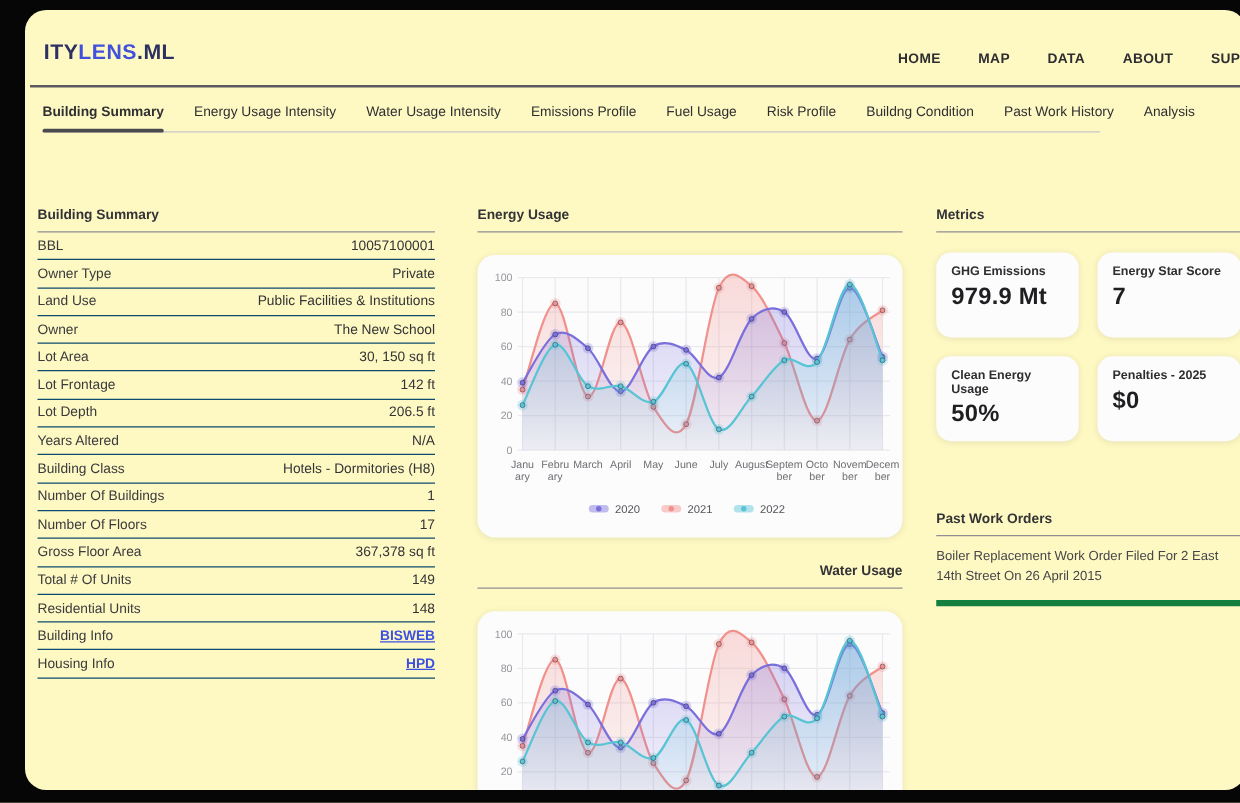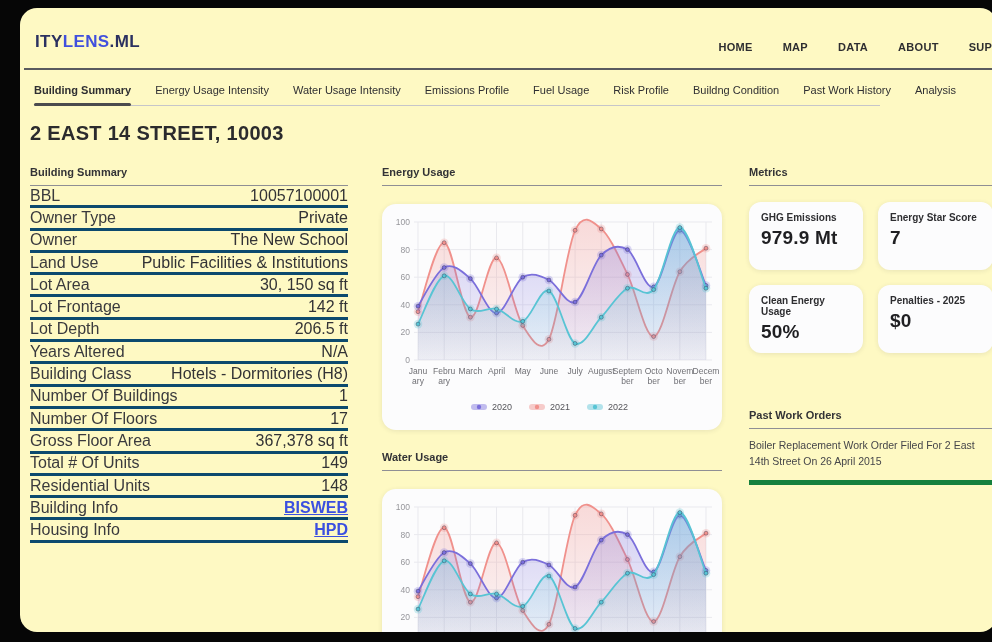--- a/index.html
+++ b/index.html
@@ -20,28 +20,28 @@
   .tab { position:relative; white-space:nowrap; cursor:pointer; }
   .tab.active { font-weight:700; }
   .tab.active::after { content:''; position:absolute; left:0; right:0; bottom:-10px; height:3px; background:#4b4b4e; border-radius:2px; }
 
   .page-title { position:absolute; top:114px; left:10px; font-size:20px; font-weight:800; color:#2b2b2d; letter-spacing:.3px; }
 
   .section-title { font-size:11px; font-weight:700; color:#333336; padding-bottom:7px; border-bottom:1.5px solid #8f8f94; }
 
   
   .bs-panel { position:absolute; left:10px; top:158px; width:318px; }
-  .bs-row { display:flex; justify-content:space-between; align-items:center; height:22.3px; border-bottom:3px solid #0c4a6e; font-size:16px; color:#3a3a3d; }
+  .bs-row { display:flex; justify-content:space-between; align-items:center; height:22.3px; border-bottom:1px solid #0c4a6e; font-size:11px; color:#3a3a3d; }
   .bs-row .val { color:#333336; }
   .bs-row .val.link { color:#3b4fe0; font-weight:700; text-decoration:underline; cursor:pointer; }
 
   
   .mid { position:absolute; left:362px; top:158px; width:340px; }
   .chart-card { margin-top:18px; height:226px; background:#fcfcfd; border-radius:14px; box-shadow:0 1px 5px rgba(40,40,60,.10); padding:4px 2px 0 2px; }
-  .water-title { margin-top:21px; }
+  .water-title { margin-top:21px;text-align:right; }
   .chart-card svg { display:block; width:100%; height:auto; }
 
   
   .rightcol { position:absolute; left:729px; top:158px; width:246px; }
   .mcards { display:grid; grid-template-columns:114px 115px; gap:15px; margin-top:16px; }
   .mcard { height:68px; background:#fcfcfd; border-radius:12px; box-shadow:0 1px 5px rgba(40,40,60,.10); padding:10px 12px; }
   .mcard .mlabel { font-size:10px; font-weight:700; color:#2e2e31; }
   .mcard .mvalue { font-size:19px; font-weight:800; color:#1f1f22; margin-top:4px; letter-spacing:.2px; }
   .pwo { margin-top:56px; }
   .pwo-entry { font-size:10.5px; color:#46464a; line-height:1.5; padding:9px 0 10px; border-bottom:5px solid #15803d; }
@@ -70,40 +70,39 @@
       <div class="tab">Energy Usage Intensity</div>
       <div class="tab">Water Usage Intensity</div>
       <div class="tab">Emissions Profile</div>
       <div class="tab">Fuel Usage</div>
       <div class="tab">Risk Profile</div>
       <div class="tab">Buildng Condition</div>
       <div class="tab">Past Work History</div>
       <div class="tab">Analysis</div>
     </div>
 
-  <div class="page-title">2 EAST 14 STREET, 10003</div>
 
   <div class="bs-panel">
     <div class="section-title">Building Summary</div>
     <div id="bs-table">
         <div class="bs-row">
           <span>BBL</span>
           <span class="val">10057100001</span>
         </div>
         <div class="bs-row">
           <span>Owner Type</span>
           <span class="val">Private</span>
         </div>
         <div class="bs-row">
+          <span>Land Use</span>
+          <span class="val">Public Facilities &amp; Institutions</span>
+        </div>
+        <div class="bs-row">
           <span>Owner</span>
           <span class="val">The New School</span>
-        </div>
-        <div class="bs-row">
-          <span>Land Use</span>
-          <span class="val">Public Facilities &amp; Institutions</span>
         </div>
         <div class="bs-row">
           <span>Lot Area</span>
           <span class="val">30, 150 sq ft</span>
         </div>
         <div class="bs-row">
           <span>Lot Frontage</span>
           <span class="val">142 ft</span>
         </div>
         <div class="bs-row">

